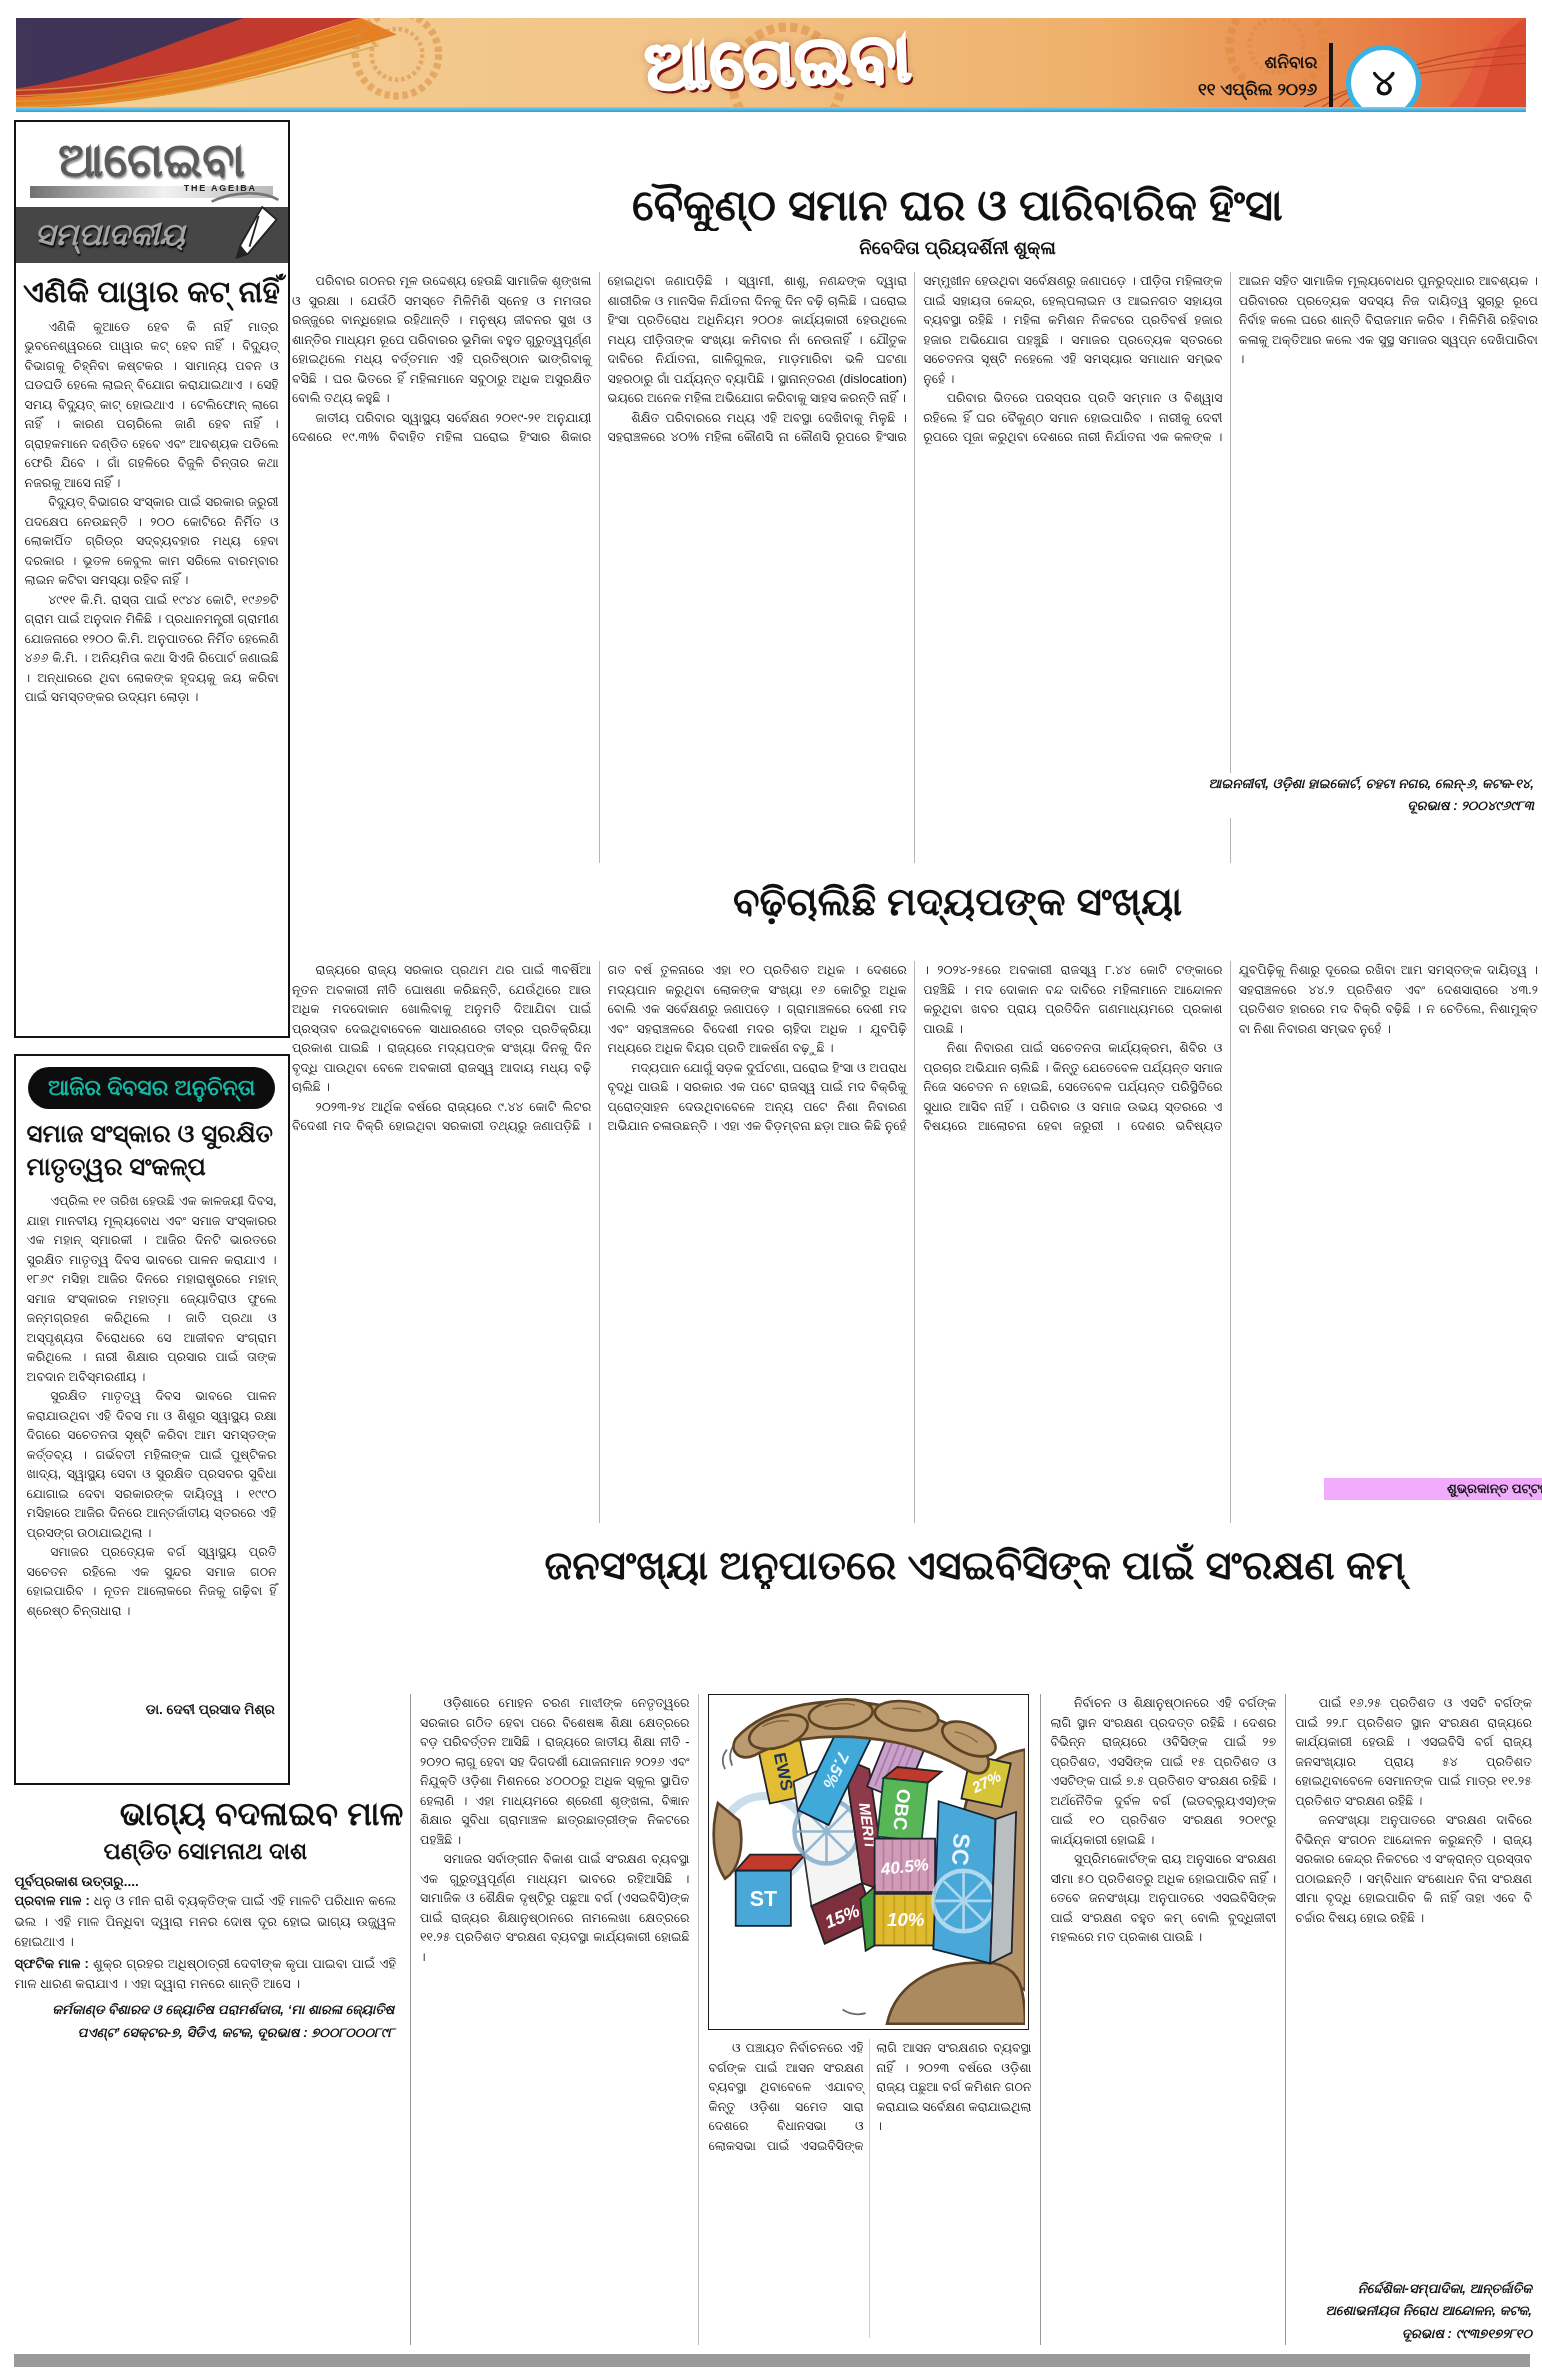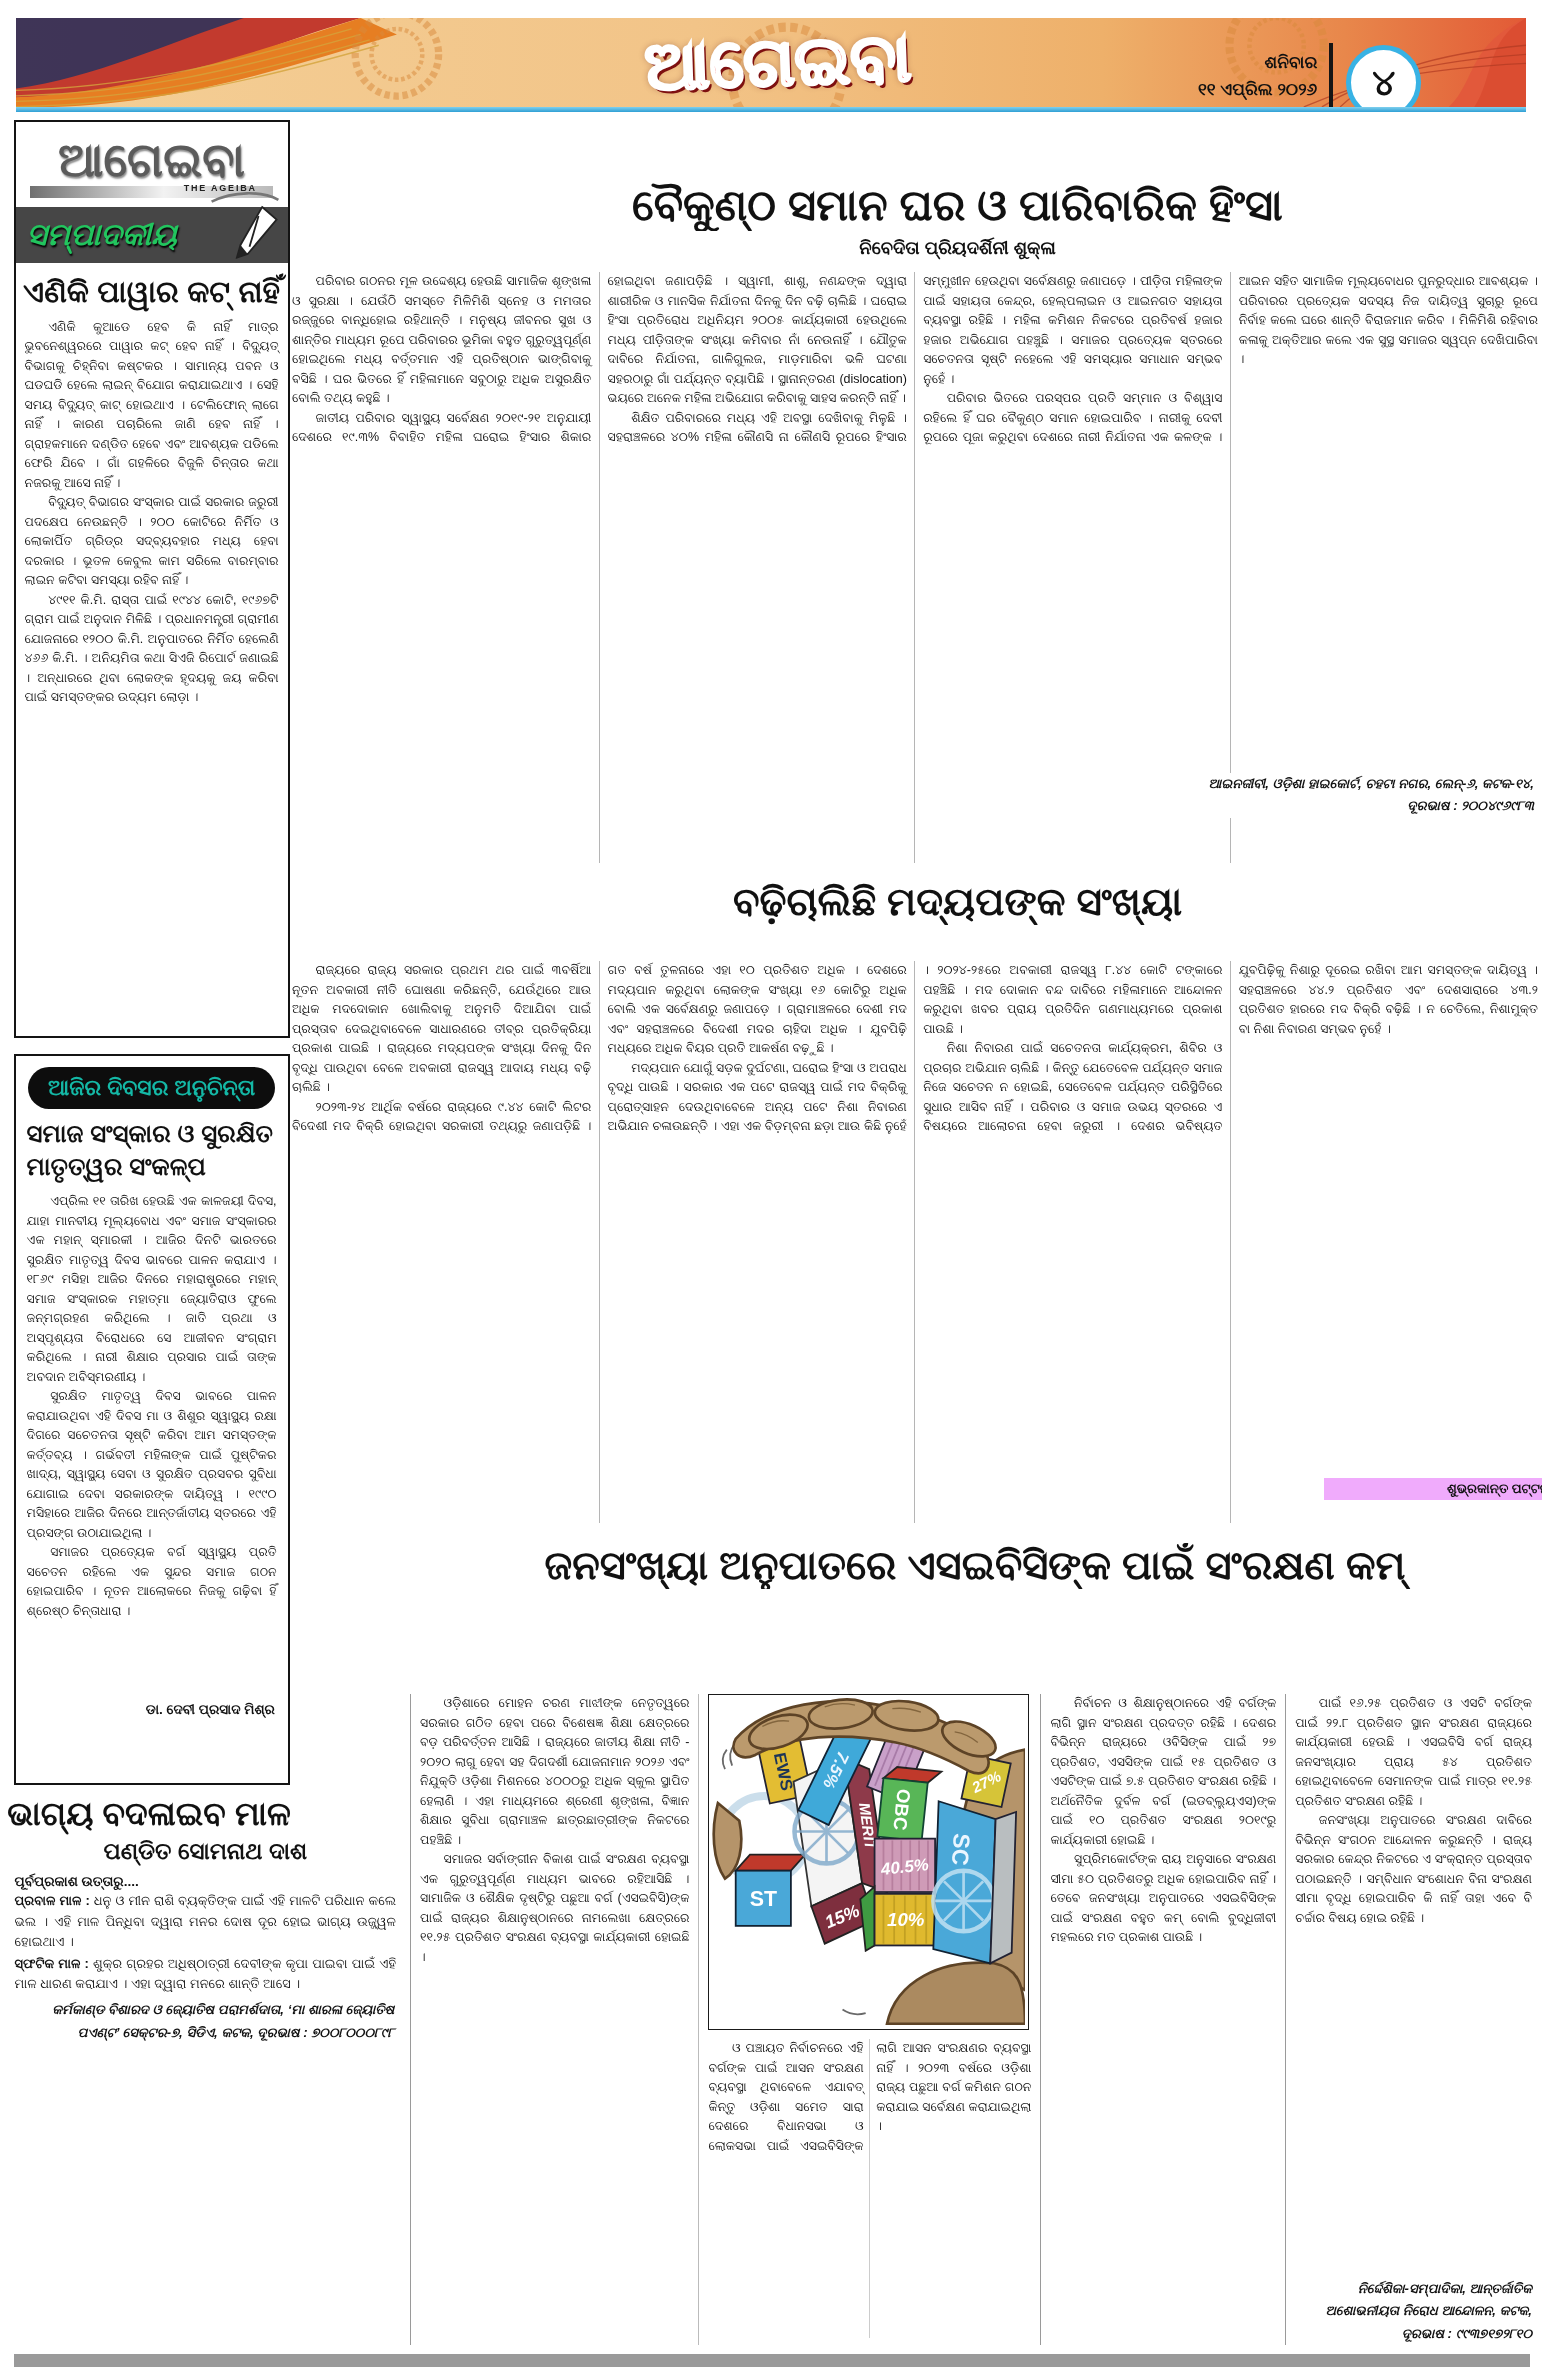--- a/index.html
+++ b/index.html
@@ -21,36 +21,36 @@
   #blueline{left:16.3px;top:107px;width:1510px;height:4.5px;background:linear-gradient(180deg,#7fd0ef,#2f9fd4);}
   
   .fbox{border:2.7px solid #141414;background:#fff;}
   #edbox{left:13.6px;top:120px;width:272px;height:914px;}
   #ed-mast{margin-top:12.7px;text-align:center;font-size:47px;font-weight:bold;color:#5b5b5b;
            text-shadow:0.9px 1.8px 1.8px rgba(0,0,0,.45);line-height:1.05;}
   #ed-mast-bar{position:relative;height:11.8px;margin:1.8px 14.5px 9px 14.5px;
            background:linear-gradient(90deg,#6f6f6f,#f2f2f2 55%,#b9b9b9);}
   #ed-mast-en{position:absolute;right:16.3px;top:-2.7px;font-size:9px;letter-spacing:1.8px;color:#222;font-weight:bold;}
   #ed-band{position:relative;height:56px;background:#464646;display:flex;align-items:center;margin-top:5.4px;}
-  #ed-band .t{color:#22c55e;font-size:31px;font-weight:bold;font-style:italic;padding-left:11px;
+  #ed-band .t{color:#a3a3a3;font-size:31px;font-weight:bold;font-style:italic;padding-left:19px;
               text-shadow:0.9px 1.8px 1.8px #000;}
   #ed-band svg{position:absolute;right:3.6px;top:-18px;}
   #ed-head{font-size:30px;font-weight:bold;text-align:center;margin:12.7px 5.4px 7.3px 5.4px;}
   .bodytxt p{margin:0;text-indent:23.6px;font-size:12.5px;line-height:1.56;text-align:justify;}
   #ed-body{padding:0 9px;height:580px;overflow:hidden;}
   
   #thbox{left:13.6px;top:1054px;width:272px;height:727px;}
   #th-pill{margin:11px 12.7px 9px 12.7px;background:#0d0d0d;color:#14b8a6;border-radius:25.4px;
            text-align:center;font-size:22px;font-weight:bold;padding:8.2px 3.6px;}
   #th-head{font-size:24.5px;font-weight:bold;margin:3.6px 11px 9px 11px;line-height:1.32;}
   #th-body{padding:0 11px;height:508px;overflow:hidden;}
   #th-sig{padding:1.8px 12.7px 0 0;text-align:right;font-weight:bold;font-size:13.6px;}
   
   #astro{left:7.3px;top:1795px;width:396px;height:531px;overflow:hidden;}
-  #as-head{text-align:left;font-size:33px;font-weight:bold;}
+  #as-head{text-align:right;font-size:33px;font-weight:bold;}
   #as-by{text-align:center;font-size:23px;font-weight:bold;margin-top:3.6px;}
   #as-lead{font-size:13.6px;font-weight:bold;margin:9px 0 1.8px 7.3px;}
   #as-body{padding:0 7.3px;}
   #as-body p{margin:0 0 1.8px 0;font-size:13px;line-height:1.55;text-align:justify;}
   #as-body b{font-weight:bold;}
   .sig{font-style:italic;font-weight:bold;text-align:right;font-size:13.2px;line-height:1.7;}
   #as-sig{margin:5.4px 9px 0 0;}
   
   .h1{font-weight:bold;text-align:center;white-space:nowrap;overflow:hidden;}
   #a1-head{left:381px;top:181px;width:1153px;font-size:43px;}

